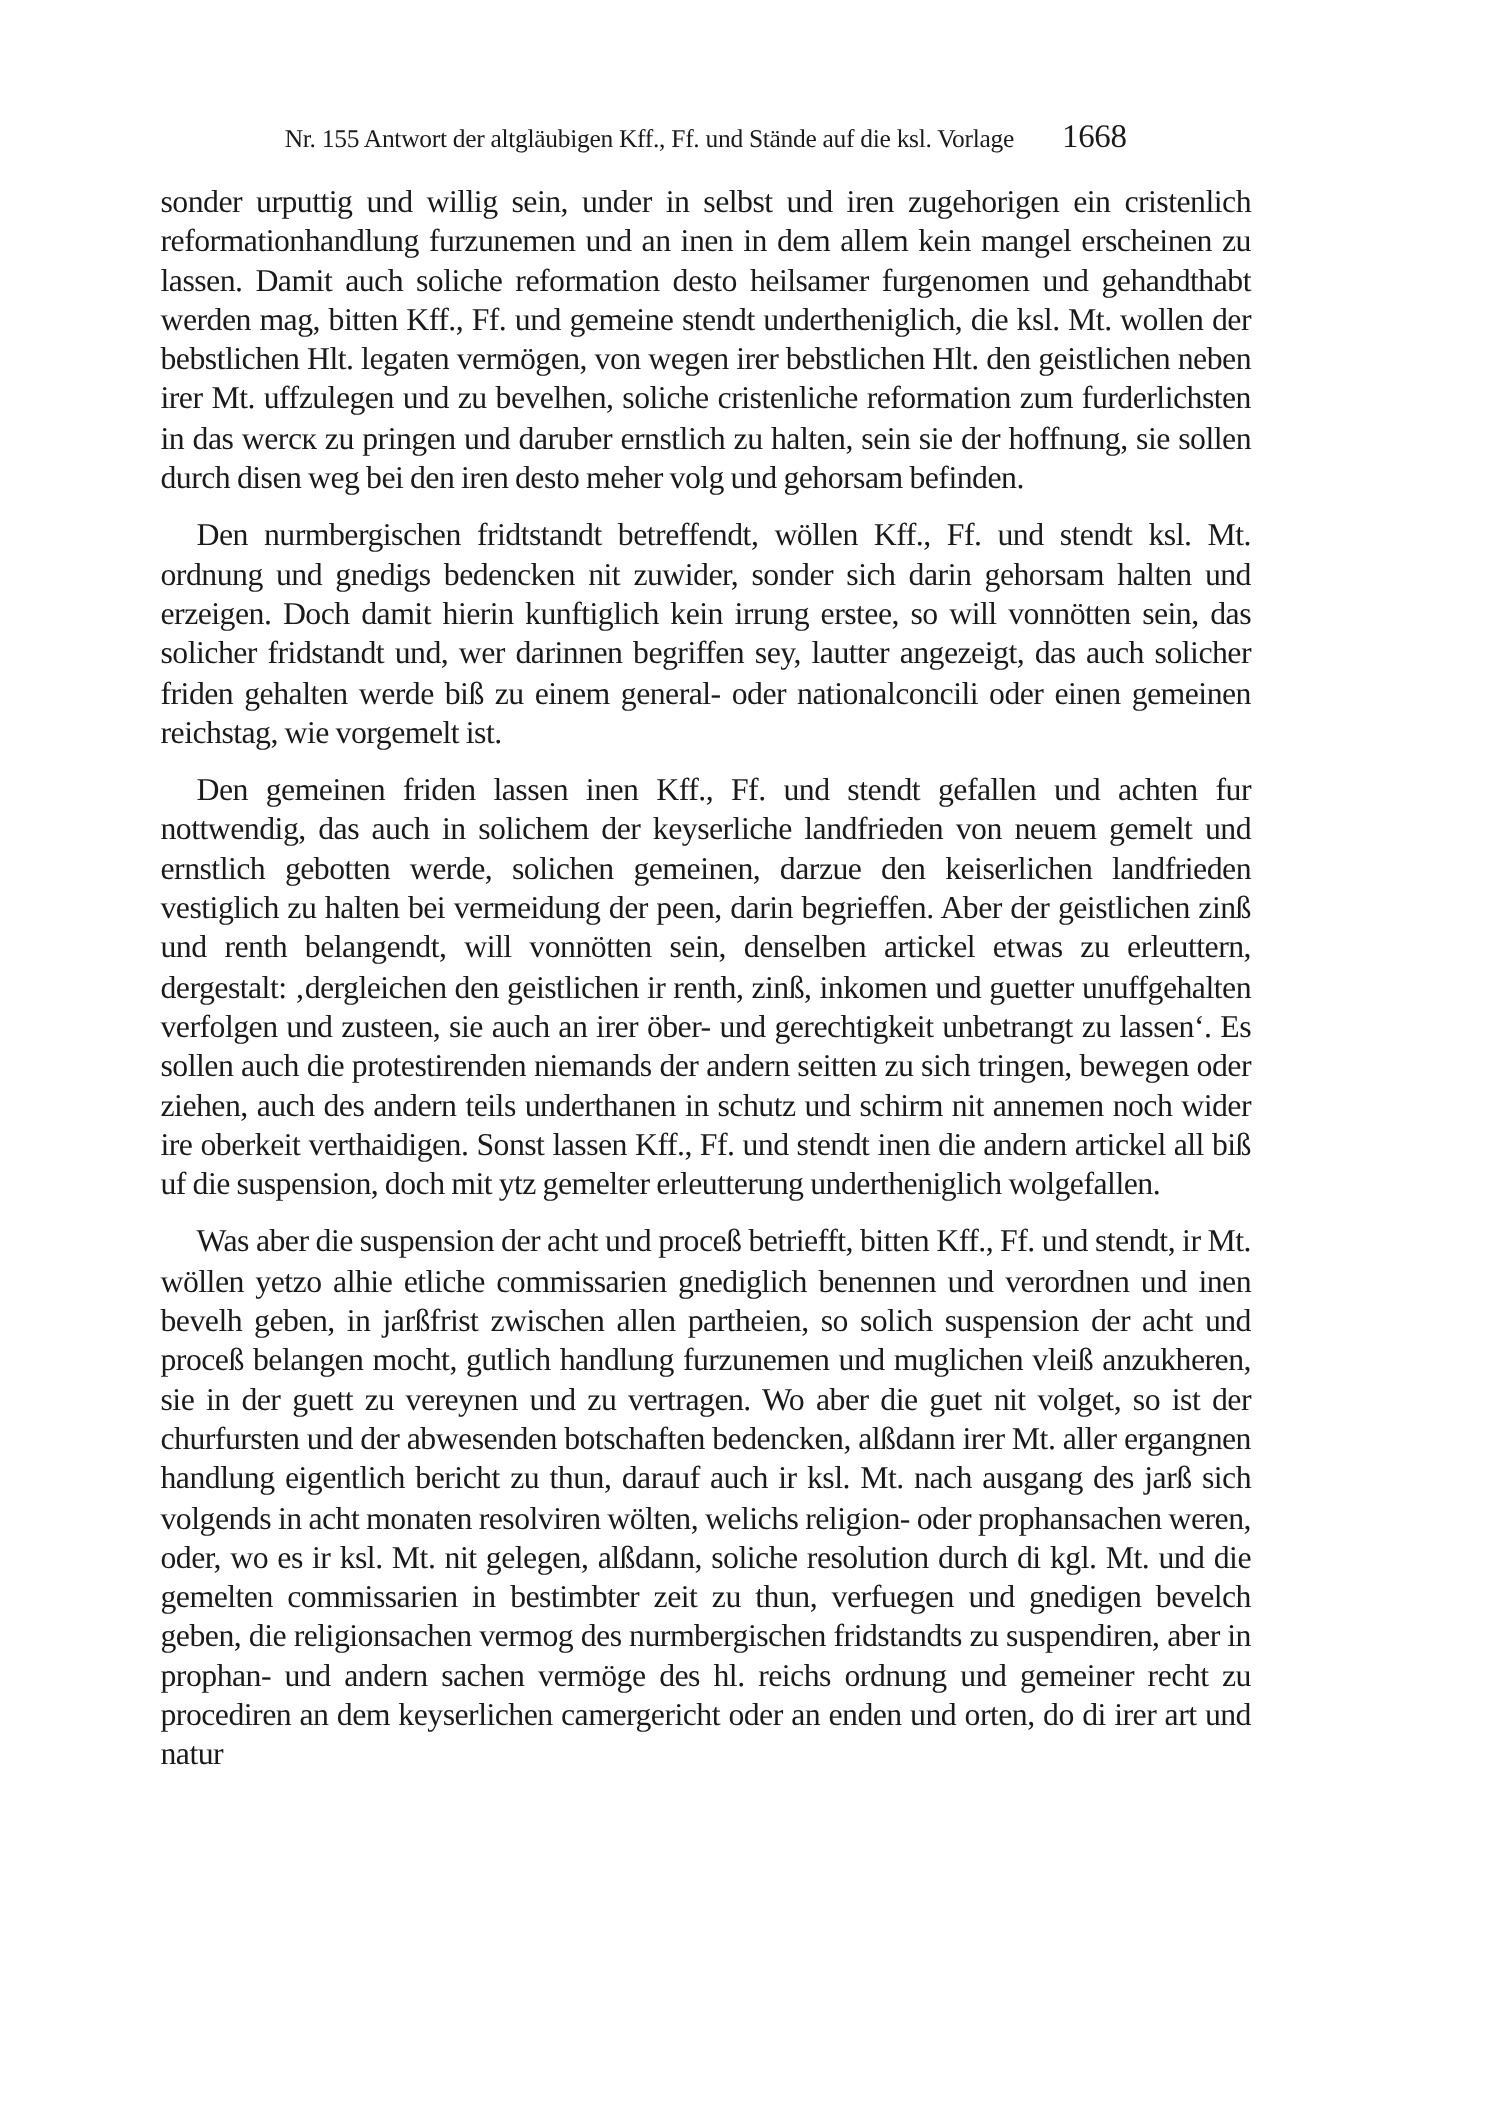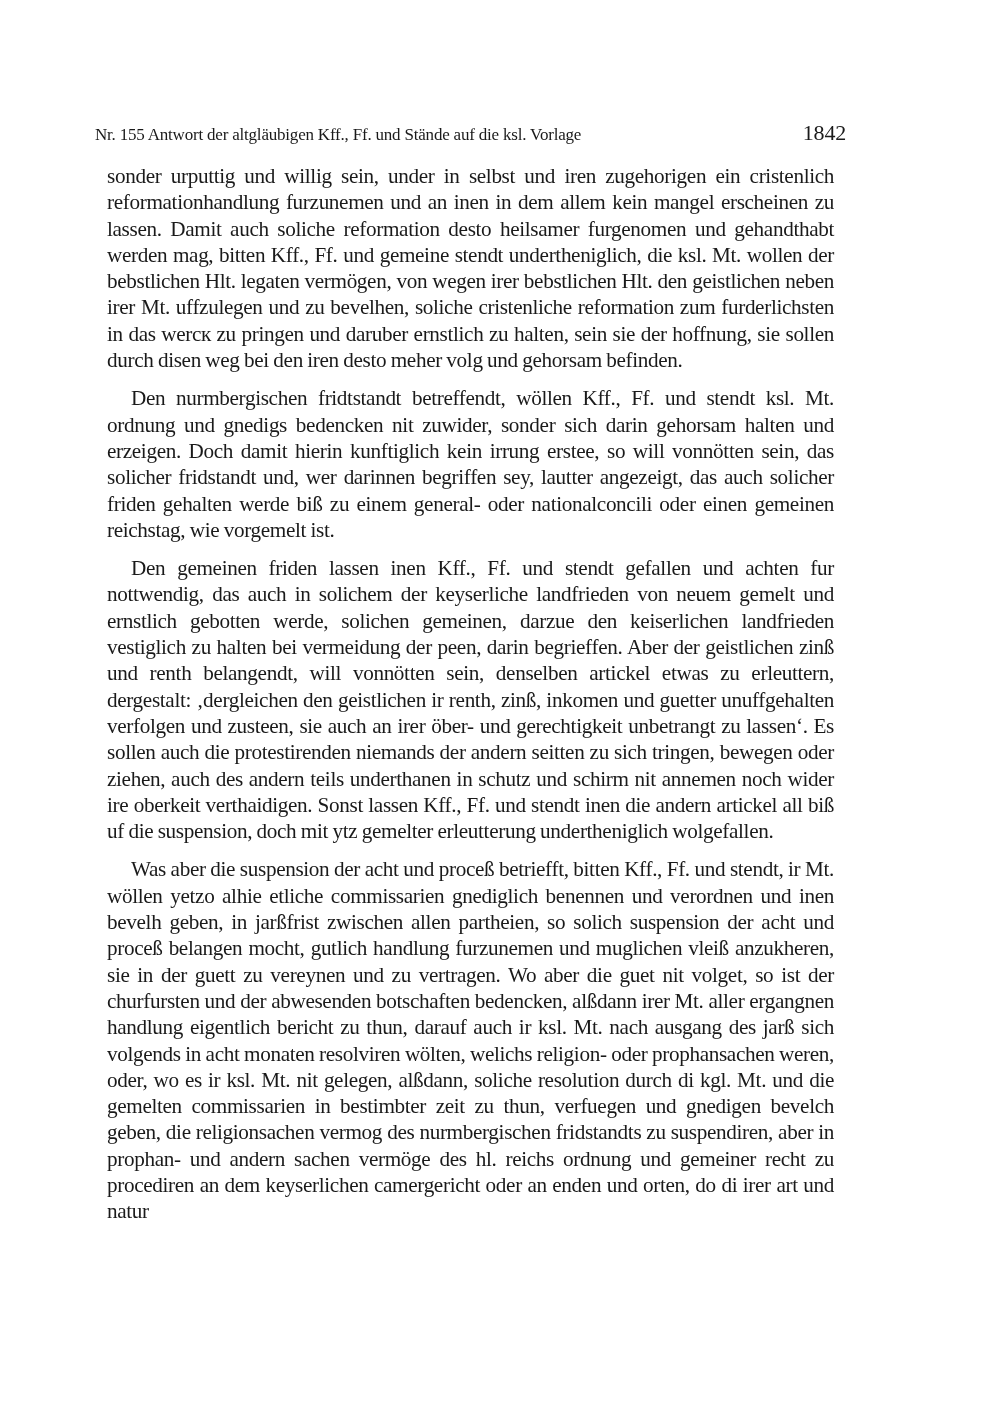--- a/index.html
+++ b/index.html
@@ -16,26 +16,25 @@
       color: #1a1a1a;
     }
     .page {
       position: absolute;
       left: 95px;
       top: 78px;
       width: 751px;
     }
     .running-head {
       display: flex;
-      justify-content: space-between;
+      justify-content: center;
       align-items: baseline;
       height: 30px;
       font-size: 17px;
       letter-spacing: -0.2px;
-      margin-top: 42px;
     }
     .running-head .title {
       margin-right: 32px;
     }
     .running-head .pageno {
       font-size: 22px;
     }
     .body-text {
       margin-top: 13px;
       font-size: 21.2px;
@@ -52,21 +51,21 @@
     .body-text p.indent {
       text-indent: 24px;
     }
   </style>
 </head>
 <body>
 
 <div class="page">
   <div class="running-head">
     <span class="title">Nr. 155 Antwort der altgläubigen Kff., Ff. und Stände auf die ksl. Vorlage</span>
-    <span class="pageno">1842</span>
+    <span class="pageno">1668</span>
   </div>
 
   <div class="body-text">
     <p>sonder urputtig und willig sein, under in selbst und iren zugehorigen ein cristenlich reformationhandlung furzunemen und an inen in dem allem kein mangel erscheinen zu lassen. Damit auch soliche reformation desto heilsamer furgenomen und gehandthabt werden mag, bitten Kff., Ff. und gemeine stendt undertheniglich, die ksl. Mt. wollen der bebstlichen Hlt. legaten vermögen, von wegen irer bebstlichen Hlt. den geistlichen neben irer Mt. uffzulegen und zu bevelhen, soliche cristenliche reformation zum furderlichsten in das wercк zu pringen und daruber ernstlich zu halten, sein sie der hoffnung, sie sollen durch disen weg bei den iren desto meher volg und gehorsam befinden.</p>
     <p class="indent">Den nurmbergischen fridtstandt betreffendt, wöllen Kff., Ff. und stendt ksl. Mt. ordnung und gnedigs bedencken nit zuwider, sonder sich darin gehorsam halten und erzeigen. Doch damit hierin kunftiglich kein irrung erstee, so will vonnötten sein, das solicher fridstandt und, wer darinnen begriffen sey, lautter angezeigt, das auch solicher friden gehalten werde biß zu einem general- oder nationalconcili oder einen gemeinen reichstag, wie vorgemelt ist.</p>
     <p class="indent">Den gemeinen friden lassen inen Kff., Ff. und stendt gefallen und achten fur nottwendig, das auch in solichem der keyserliche landfrieden von neuem gemelt und ernstlich gebotten werde, solichen gemeinen, darzue den keiserlichen landfrieden vestiglich zu halten bei vermeidung der peen, darin begrieffen. Aber der geistlichen zinß und renth belangendt, will vonnötten sein, denselben artickel etwas zu erleuttern, dergestalt: ‚dergleichen den geistlichen ir renth, zinß, inkomen und guetter unuffgehalten verfolgen und zusteen, sie auch an irer öber- und gerechtigkeit unbetrangt zu lassen‘. Es sollen auch die protestirenden niemands der andern seitten zu sich tringen, bewegen oder ziehen, auch des andern teils underthanen in schutz und schirm nit annemen noch wider ire oberkeit verthaidigen. Sonst lassen Kff., Ff. und stendt inen die andern artickel all biß uf die suspension, doch mit ytz gemelter erleutterung undertheniglich wolgefallen.</p>
     <p class="indent">Was aber die suspension der acht und proceß betriefft, bitten Kff., Ff. und stendt, ir Mt. wöllen yetzo alhie etliche commissarien gnediglich benennen und verordnen und inen bevelh geben, in jarßfrist zwischen allen partheien, so solich suspension der acht und proceß belangen mocht, gutlich handlung furzunemen und muglichen vleiß anzukheren, sie in der guett zu vereynen und zu vertragen. Wo aber die guet nit volget, so ist der churfursten und der abwesenden botschaften bedencken, alßdann irer Mt. aller ergangnen handlung eigentlich bericht zu thun, darauf auch ir ksl. Mt. nach ausgang des jarß sich volgends in acht monaten resolviren wölten, welichs religion- oder prophansachen weren, oder, wo es ir ksl. Mt. nit gelegen, alßdann, soliche resolution durch di kgl. Mt. und die gemelten commissarien in bestimbter zeit zu thun, verfuegen und gnedigen bevelch geben, die religionsachen vermog des nurmbergischen fridstandts zu suspendiren, aber in prophan- und andern sachen vermöge des hl. reichs ordnung und gemeiner recht zu procediren an dem keyserlichen camergericht oder an enden und orten, do di irer art und natur</p>
   </div>
 </div>
 

